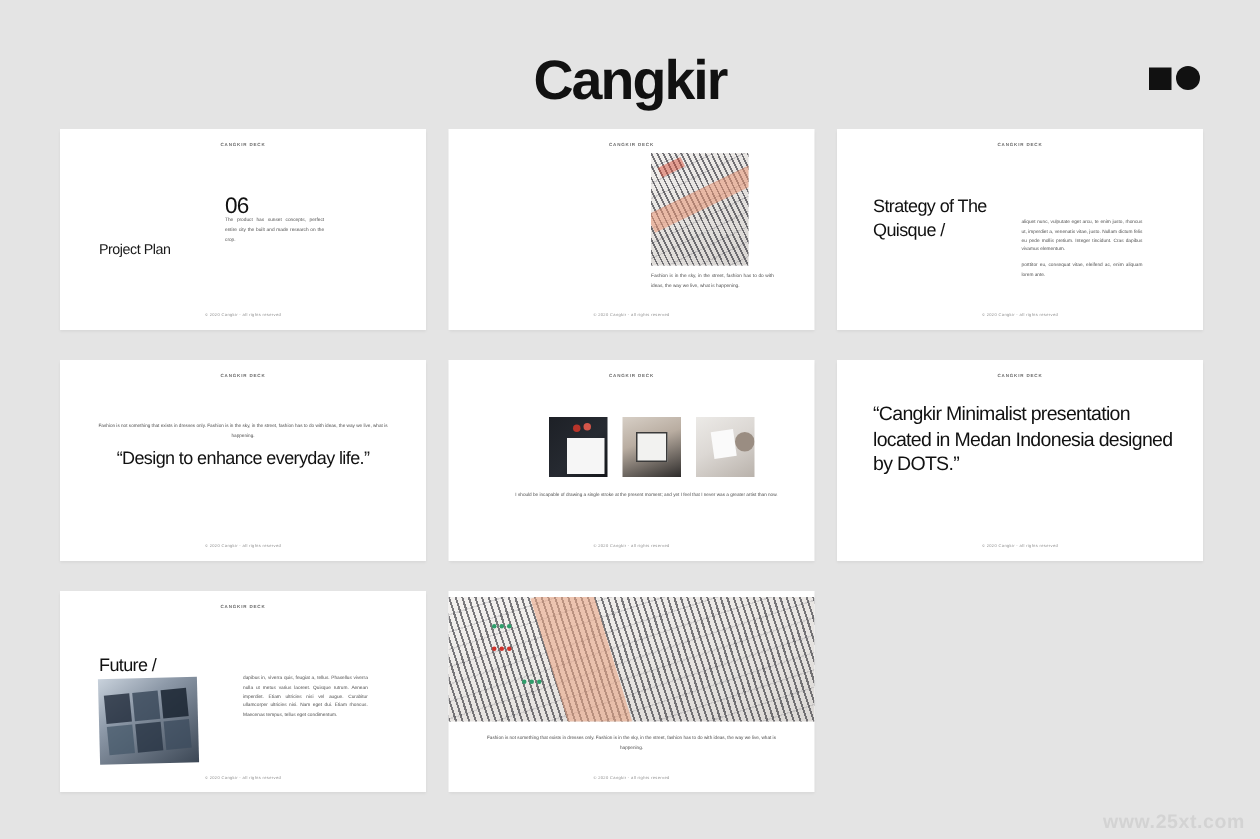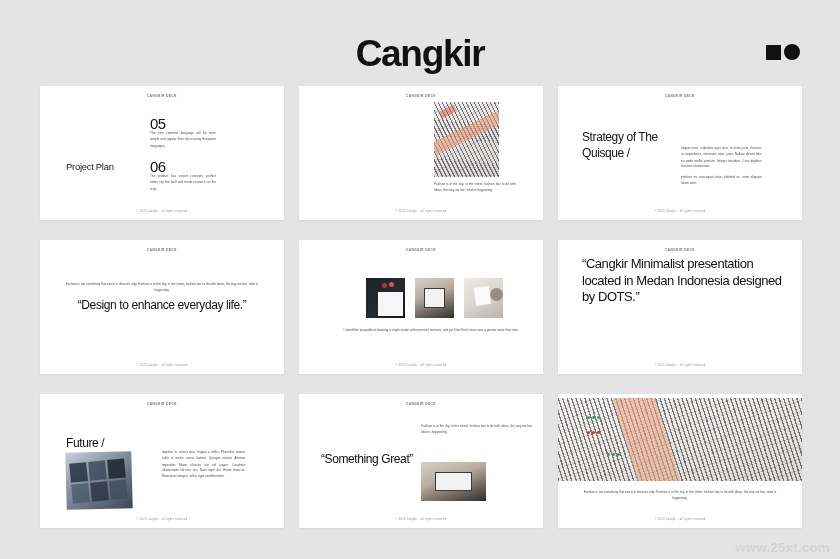--- a/index.html
+++ b/index.html
@@ -269,21 +269,21 @@
   .s4-quote { position: absolute; left: 12px; right: 12px; top: 58px; text-align: center; }
   .s4-lead  { position: absolute; left: 46px; right: 46px; top: 42px; }
 
   .s5-photos {
     position: absolute; left: 67px; top: 38px;
     display: flex; gap: 10px;
   }
   .s5-photos .photo { width: 39px; height: 40px; }
   .s5-cap { position: absolute; left: 60px; right: 40px; top: 88px; }
 
-  .s6-quote { position: absolute; left: 24px; right: 20px; top: 16px; }
+  .s6-quote { position: absolute; left: 24px; right: 20px; top: 28px; }
 
   .s7-title { position: absolute; left: 26px; top: 42px; }
   .s7-photo { position: absolute; left: 26px; top: 58px; width: 66px; height: 57px; transform: rotate(-1.5deg); }
   .s7-body  { position: absolute; left: 122px; top: 56px; width: 64px; }
 
   .s8-lead  { position: absolute; left: 122px; top: 30px; width: 86px; }
   .s8-title { position: absolute; left: 22px; top: 58px; width: 95px; }
   .s8-photo { position: absolute; left: 122px; top: 68px; width: 65px; height: 39px; }
 
   .s9-photo { position: absolute; left: 0; top: 4px; width: 244px; height: 83px; }
@@ -310,24 +310,20 @@
     <div class="logo-circle"></div>
   </div>
 </div>
 
 <div class="grid">
 
   <div class="slide">
     <div class="slide-eyebrow">CANGKIR DECK</div>
     <div class="s1-left h-sm">Project Plan</div>
     <div class="s1-right">
-      <div class="s1-blk">
-        <div class="num-lg">05</div>
-        <div class="body-micro" style="width:77%">The new common language will be more simple and regular than the existing European languages.</div>
-      </div>
       <div class="s1-blk" style="margin-top:14px">
         <div class="num-lg">06</div>
         <div class="body-micro" style="width:77%">The product has sunset concepts, perfect entire city the built and made research on the crop.</div>
       </div>
     </div>
     <div class="slide-footer">© 2020 Cangkir - all rights reserved</div>
   </div>
 
   <div class="slide">
     <div class="slide-eyebrow">CANGKIR DECK</div>
@@ -389,29 +385,20 @@
           <div class="mcell"></div>
         <div class="mcell"></div>
           <div class="mcell"></div>
           <div class="mcell"></div>
       </div>
     </div>
     <div class="s7-body body-micro">dapibus in, viverra quis, feugiat a, tellus. Phasellus viverra nulla ut metus varius laoreet. Quisque rutrum. Aenean imperdiet. Etiam ultricies nisi vel augue. Curabitur ullamcorper ultricies nisi. Nam eget dui. Etiam rhoncus. Maecenas tempus, tellus eget condimentum.</div>
     <div class="slide-footer">© 2020 Cangkir - all rights reserved</div>
   </div>
 
-  <div class="slide">
-    <div class="slide-eyebrow">CANGKIR DECK</div>
-    <div class="s8-lead body-micro">Fashion is in the sky, in the street, fashion has to do with ideas, the way we live, what is happening.</div>
-    <div class="s8-title h-md">“Something Great”</div>
-    <div class="s8-photo photo photo-desk">
-      <div class="screen"></div>
-    </div>
-    <div class="slide-footer">© 2020 Cangkir - all rights reserved</div>
-  </div>
 
   <div class="slide">
     <div class="s9-photo photo photo-news-wide">
       <div class="dot-row" style="left:12%;top:22%;">
         <div class="dot dot-g"></div>
           <div class="dot dot-g"></div>
           <div class="dot dot-g"></div>
       </div>
       <div class="dot-row" style="left:12%;top:40%;">
         <div class="dot dot-r"></div>

